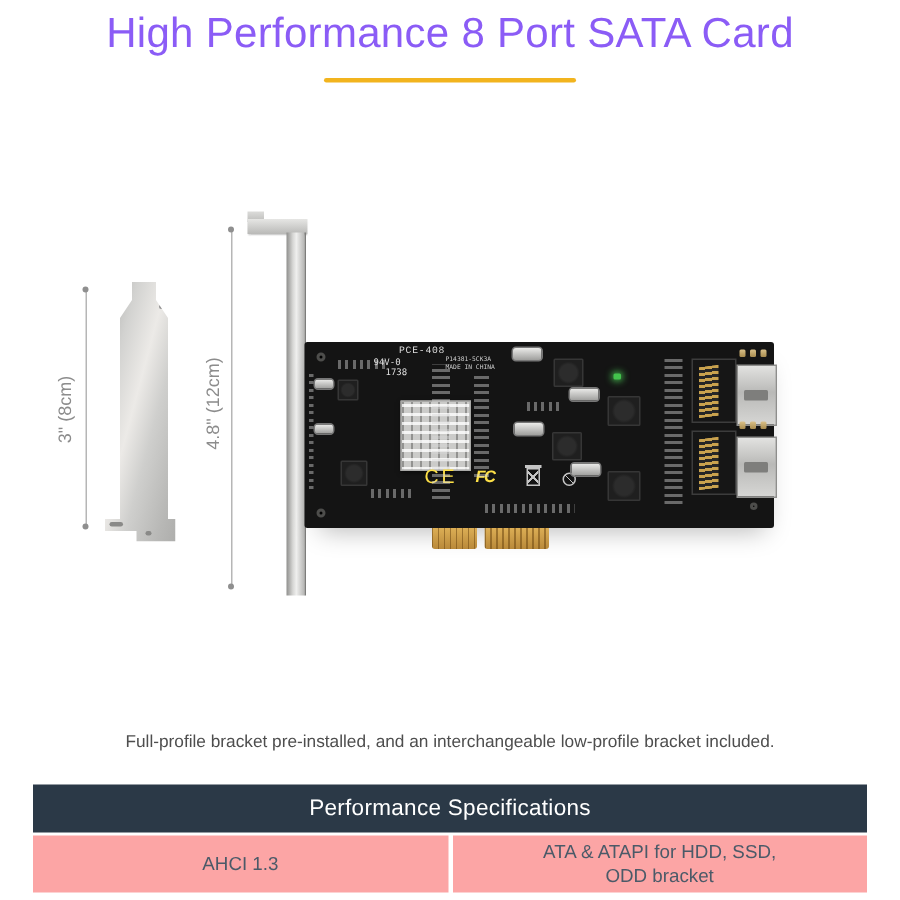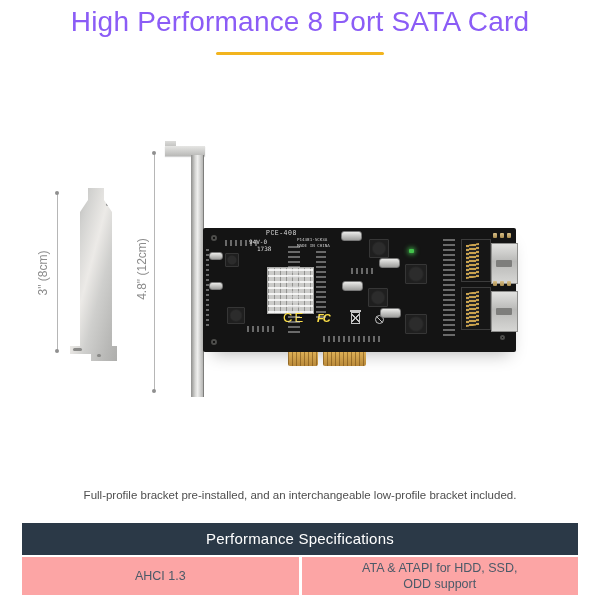--- a/index.html
+++ b/index.html
@@ -233,16 +233,16 @@
 <p class="caption">Full-profile bracket pre-installed, and an interchangeable low-profile bracket included.</p>
 
 <div class="spec-table">
   <div class="spec-header">Performance Specifications</div>
   <div class="spec-row">
     <div class="spec-cell">
       <span>AHCI 1.3</span>
     </div>
     <div class="spec-cell">
       <span>ATA &amp; ATAPI for HDD, SSD,</span>
-      <span>ODD support</span>
+      <span>ODD bracket</span>
     </div>
   </div>
 </div>
 
 </body></html>

